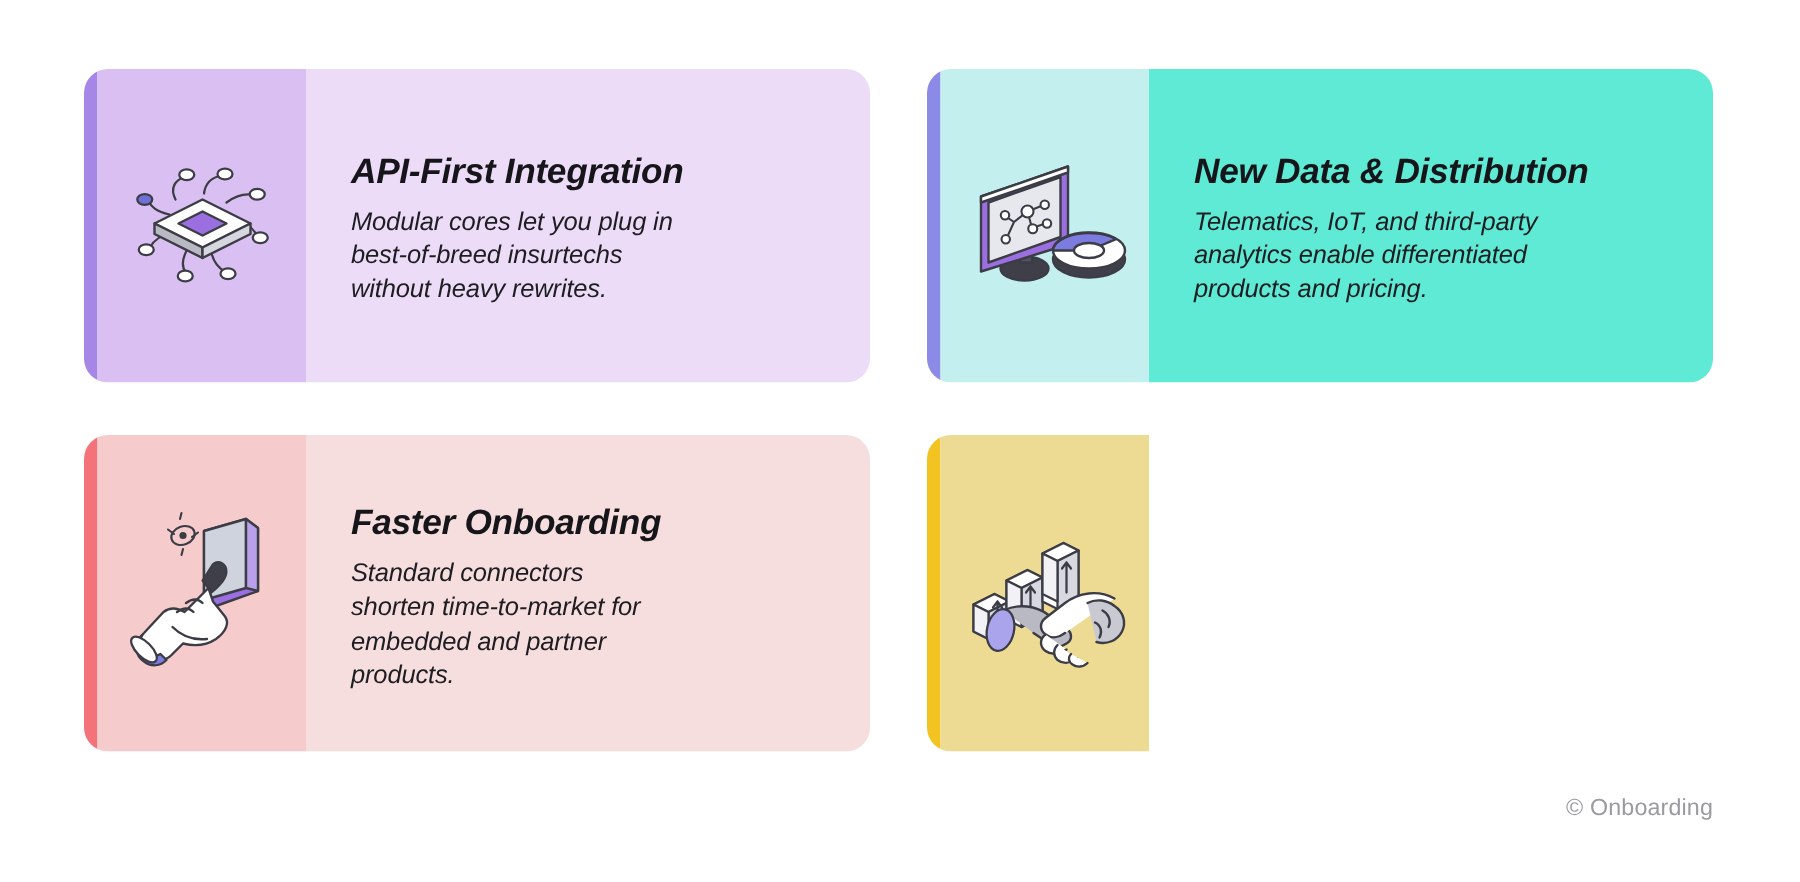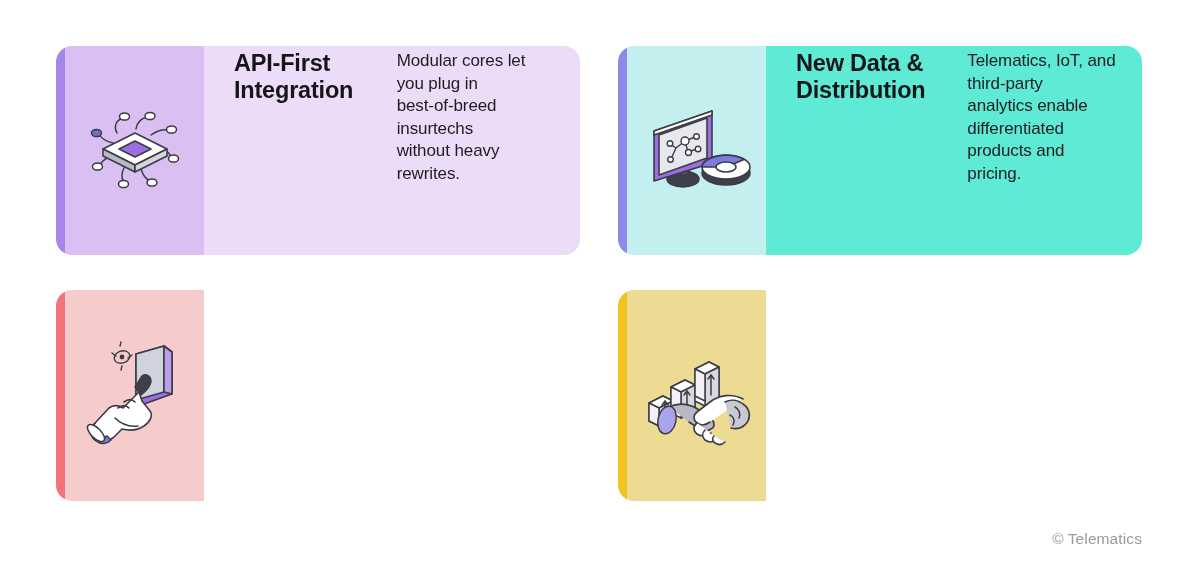--- a/index.html
+++ b/index.html
@@ -47,23 +47,25 @@
     height: 100%;
     display: flex;
     align-items: center;
     justify-content: center;
   }
 
   .text-panel {
     flex: 1 1 auto;
     height: 100%;
     display: flex;
+    flex-direction: column;
     justify-content: center;
     padding: 0 26px 0 30px;
     box-sizing: border-box;
+    font-style: italic;
   }
 
   .card-title {
     font-size: 23.5px;
     font-weight: bold;
     color: #16161a;
     letter-spacing: -0.2px;
     line-height: 1.15;
     margin: 0 0 9px 0;
   }
@@ -200,20 +202,27 @@
             <path d="M57 56 L41 72 c-5 -3 -10 -3 -14 0 L14 86 c-4 4 -3 11 2 15 c5 4 12 4 16 0 l8 -8 c8 2 16 1 22 -3 c7 -5 9 -11 6 -15 l-8 -10 Z" fill="#ffffff"></path>
             <path d="M33 82 c6 6 14 9 23 8" fill="none"></path>
             <path d="M36 72 c4 -3 8 -3 11 0" fill="none"></path>
             <path d="M42 66 c4 -3 8 -3 11 0" fill="none"></path>
           </g>
           <path d="M12 88 c-5 5 -4 13 2 17 c5 4 11 3 15 -1 l-4 -4 c-5 3 -10 2 -13 -2 c-3 -4 -2 -8 1 -11 Z" fill="#7b7be0" stroke="#3c3c46" stroke-width="1.5" stroke-linejoin="round"></path>
           <ellipse cx="14" cy="97" rx="5" ry="11" transform="rotate(-45 14 97)" fill="#ffffff" stroke="#3c3c46" stroke-width="1.5"></ellipse>
         </svg>
       </span>
     </div>
+    <div class="text-panel" style="background: rgb(246, 222, 222);">
+      <h2 class="card-title">Faster Onboarding</h2>
+      <p class="card-body">Standard connectors
+shorten time-to-market for
+embedded and partner
+products.</p>
+    </div>
   </div>
 
   <div class="card c3">
     <div class="accent" style="background: rgb(242, 195, 33);"></div>
     <div class="icon-panel" style="background: rgb(238, 219, 147);">
       <span>
         <svg width="116" height="110" viewBox="0 0 116 110">
           <g stroke="#3c3c46" stroke-width="1.5" stroke-linejoin="round">
             <path d="M10 62 L24 55 L34 60 L34 78 L20 85 L10 80 Z" fill="#ffffff"></path>
             <path d="M10 62 L24 55 L34 60 L20 67 Z" fill="#ffffff"></path>
@@ -244,14 +253,14 @@
             <path d="M86 61 c6 -3 13 -2 18 2 c6 4 8 11 5 17 c-3 6 -10 9 -17 7" fill="#c9c9d2"></path>
             <path d="M96 66 c4 2 6 7 4 11" fill="none"></path>
             <path d="M91 74 c4 2 5 6 3 10" fill="none"></path>
           </g>
           <ellipse cx="28" cy="79" rx="9" ry="14" transform="rotate(12 28 79)" fill="#a9a4ec" stroke="#3c3c46" stroke-width="1.5"></ellipse>
         </svg>
       </span>
     </div>
   </div>
 
-  <div class="footer">© Telematics</div>
+  <div class="footer">© Onboarding</div>
 </div>
 
 </body></html>

